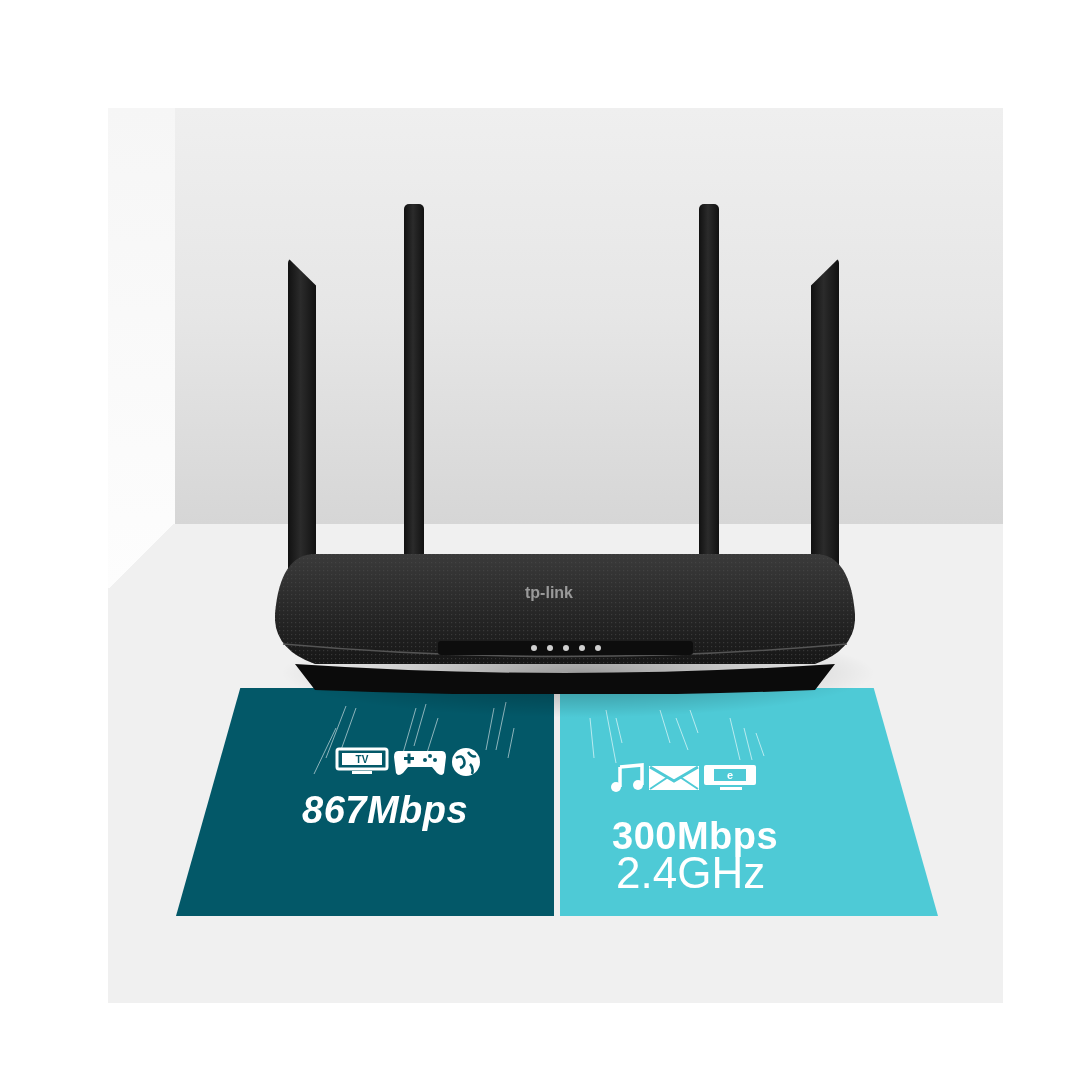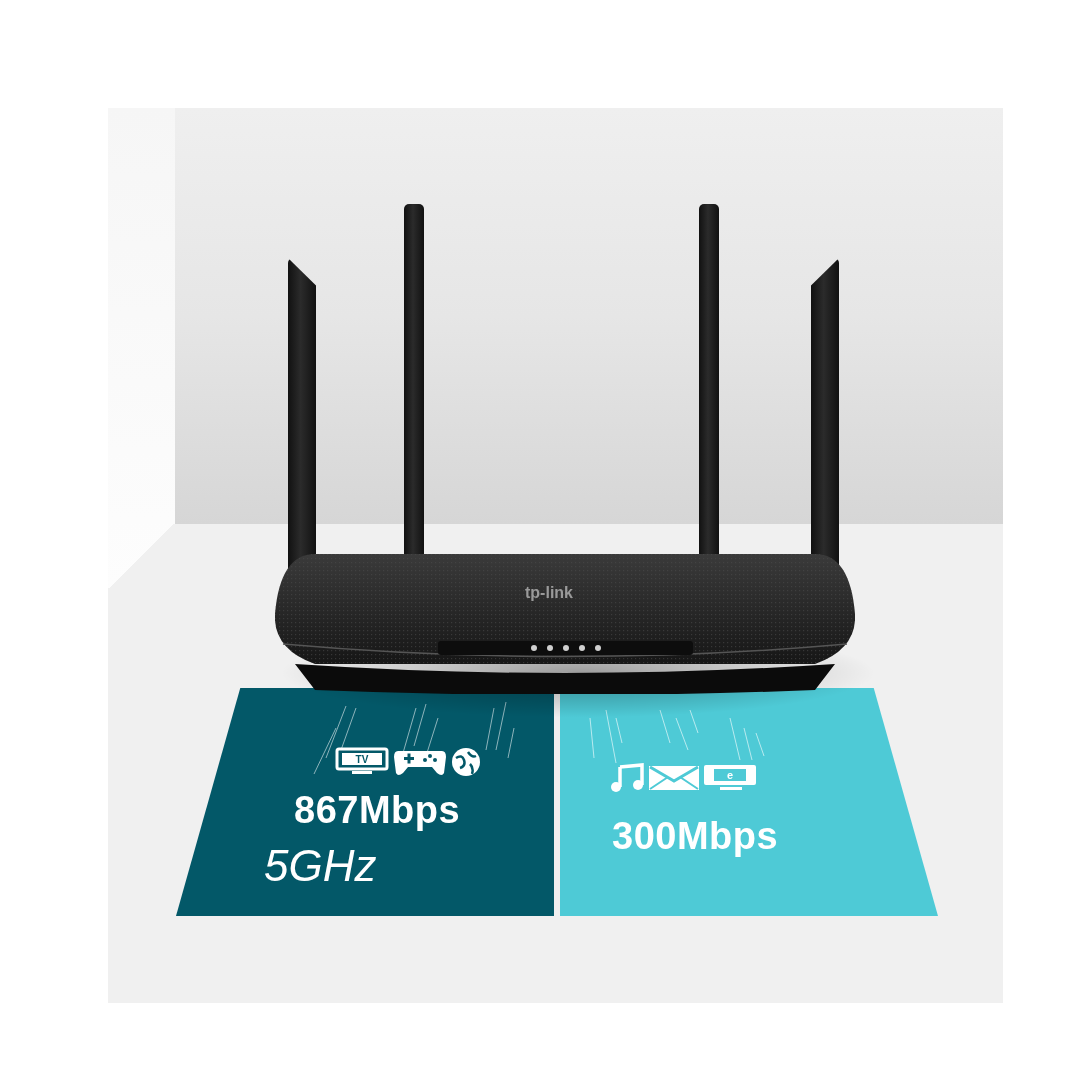--- a/index.html
+++ b/index.html
@@ -12,21 +12,21 @@
   .shadow{position:absolute;left:170px;top:520px;width:600px;height:90px;border-radius:50%;background:radial-gradient(ellipse at center,rgba(0,0,0,0.35),rgba(0,0,0,0) 70%);}
   .panel{position:absolute;top:580px;height:228px;}
   .panel-5g{left:68px;width:378px;background:#035868;clip-path:polygon(17% 0,100% 0,100% 100%,0 100%);}
   .panel-24g{left:452px;width:378px;background:#4ecad6;clip-path:polygon(0 0,83% 0,100% 100%,0 100%);}
   .lines{position:absolute;top:0;left:0;width:100%;height:100%;}
   .icons{position:absolute;display:flex;gap:2px;align-items:center;}
   .panel-5g .icons{left:158px;top:58px;}
   .panel-24g .icons{left:50px;top:75px;}
   .icon{display:inline-flex;align-items:center;justify-content:center;}
   .speed{position:absolute;color:#ffffff;font-weight:bold;font-size:38px;letter-spacing:0.5px;}
-  .panel-5g .speed{left:118px;top:101px;}
+  .panel-5g .speed{left:126px;top:101px;font-style:italic;}
   .panel-24g .speed{left:52px;top:106px;margin-top:21px;}
   .band{position:absolute;color:#ffffff;font-size:44px;}
   .panel-5g .band{left:88px;top:153px;font-style:italic;}
   .panel-24g .band{left:56px;top:160px;}
   .antenna{position:absolute;background:linear-gradient(90deg,#111,#2b2b2b 45%,#111);border-radius:5px 5px 2px 2px;}
   .router-body{position:absolute;left:167px;top:446px;width:580px;height:130px;}
   .logo{position:absolute;left:250px;top:30px;color:#9a9a9a;font-size:16px;font-weight:bold;}
   .ledbar{position:absolute;left:163px;top:87px;width:255px;height:14px;background:#0d0d0d;border-radius:3px;display:flex;justify-content:center;gap:10px;align-items:center;}
   .led{width:6px;height:6px;border-radius:50%;background:#cfcfcf;}
 </style>
@@ -73,21 +73,20 @@
           </svg>
       </span>
       <span class="icon">
         <svg width="32" height="32" viewBox="0 0 32 32">
             <circle cx="16" cy="16" r="14" fill="#fff"></circle>
             <path d="M6 12 Q12 8 14 14 Q16 20 10 22 M18 6 Q22 12 26 10 M20 18 Q24 22 22 28" stroke="#035868" stroke-width="2.5" fill="none"></path>
           </svg>
       </span>
     </div>
     <div class="speed">867Mbps</div>
-    <div class="band">5GHz</div>
   </div>
 
   <div class="panel panel-24g">
     <svg class="lines" viewBox="0 0 378 228">
       <g stroke="#ffffff" stroke-opacity="0.6" stroke-width="1">
         <line x1="30" y1="30" x2="34" y2="70"></line>
           <line x1="46" y1="22" x2="56" y2="75"></line>
           <line x1="56" y1="30" x2="62" y2="55"></line>
         <line x1="100" y1="22" x2="110" y2="55"></line>
           <line x1="116" y1="30" x2="128" y2="62"></line>
@@ -116,20 +115,21 @@
       <span class="icon">
         <svg width="56" height="30" viewBox="0 0 56 30">
             <rect x="2" y="2" width="52" height="20" rx="2" fill="#fff"></rect>
             <rect x="12" y="6" width="32" height="12" fill="#4ecad6"></rect>
             <text x="28" y="16" font-size="11" text-anchor="middle" fill="#fff" font-family="Liberation Sans,sans-serif" font-weight="bold">e</text>
             <rect x="18" y="24" width="22" height="3" fill="#fff"></rect>
           </svg>
       </span>
     </div>
     <div class="speed">300Mbps</div>
+    <div class="band">2.4GHz</div>
   </div>
 
   <div class="shadow"></div>
 
   <div class="antenna" style="left:180px;top:150px;width:28px;height:345px;clip-path:polygon(0 0,100% 8%,100% 100%,0 100%);"></div>
   <div class="antenna" style="left:296px;top:96px;width:20px;height:380px;"></div>
   <div class="antenna" style="left:591px;top:96px;width:20px;height:380px;"></div>
   <div class="antenna" style="left:703px;top:150px;width:28px;height:345px;clip-path:polygon(0 8%,100% 0,100% 100%,0 100%);"></div>
 
   <div class="router-body">

